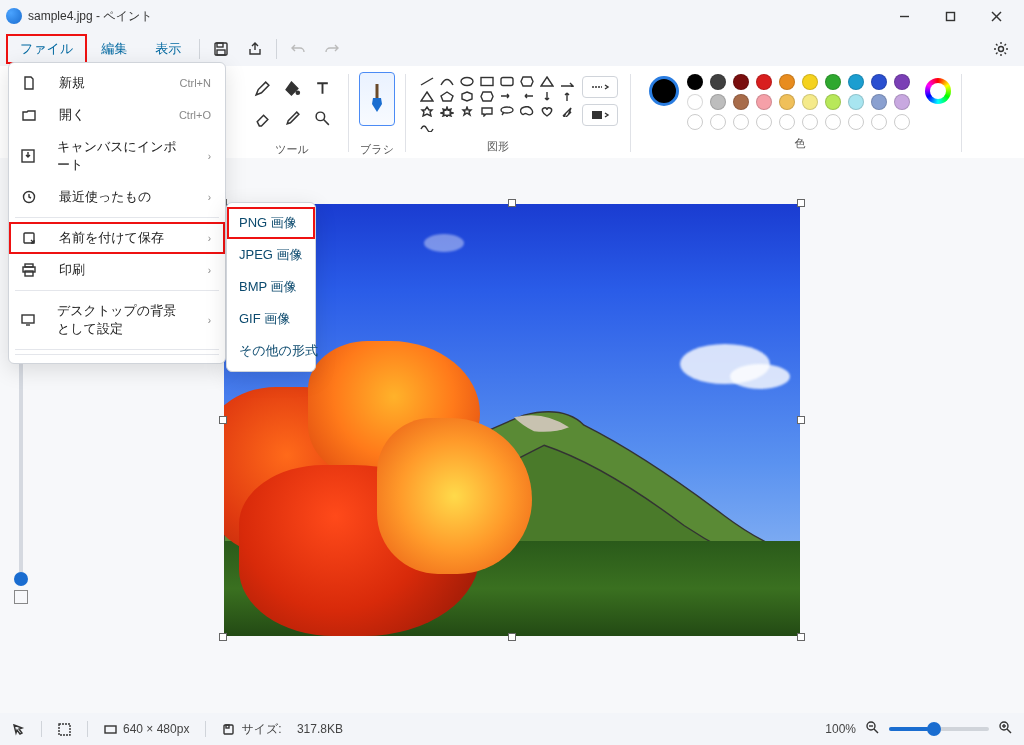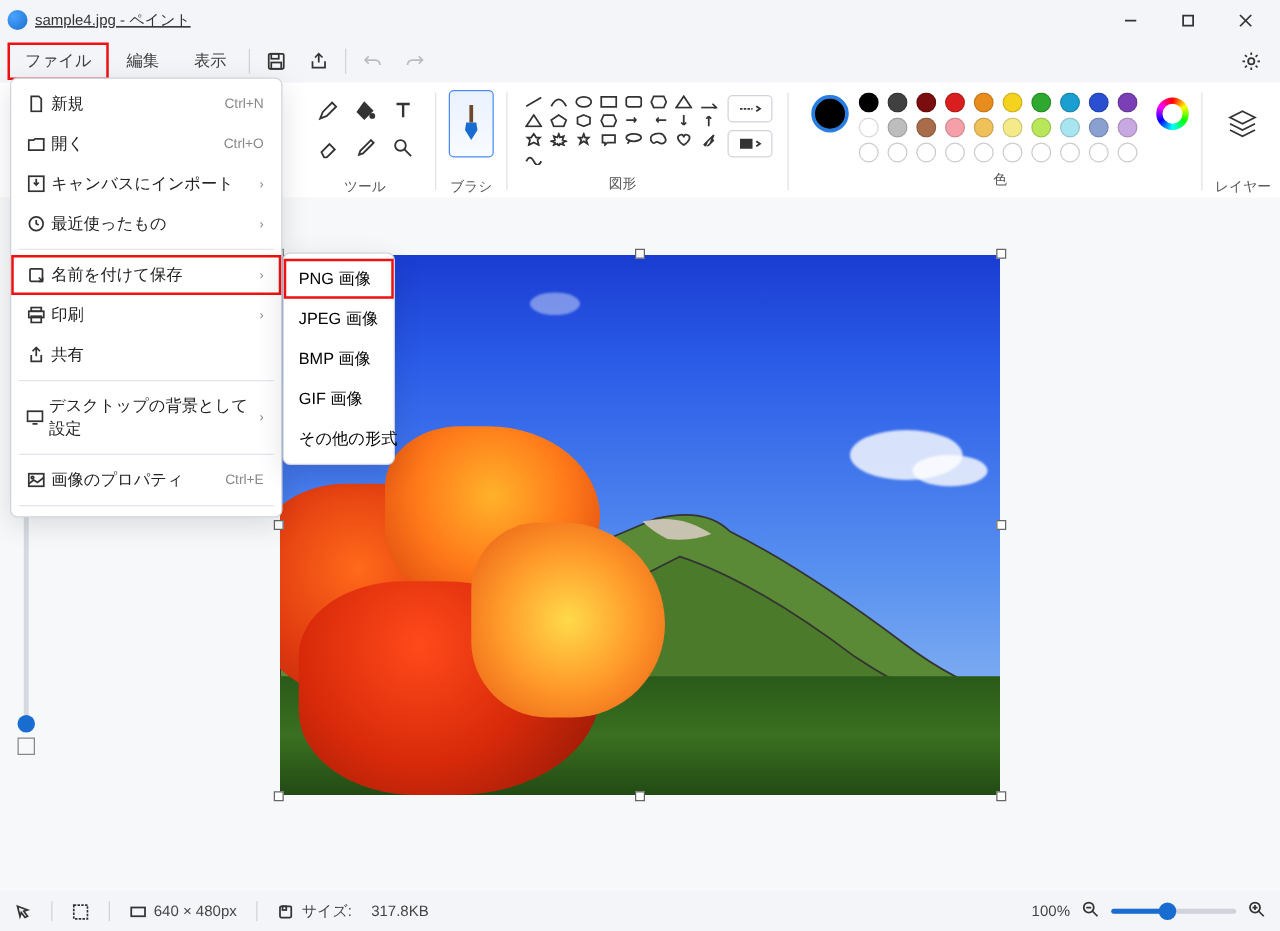--- a/index.html
+++ b/index.html
@@ -1,28 +1,28 @@
 <!DOCTYPE html>
 <html><head>
 <meta charset="utf-8">
 <style>
 * { box-sizing: border-box; margin: 0; padding: 0; font-family: "Yu Gothic UI", "Meiryo", sans-serif; }
 body { background: #f3f5f9; width: 1024px; height: 745px; overflow: hidden; position: relative; }
 
 
-.titlebar { height: 28px; display: flex; align-items: center; padding: 16px 6px; font-size: 12px; text-decoration: underline; }
+.titlebar { height: 28px; display: flex; align-items: center; padding: 16px 6px; font-size: 12px; }
 .titlebar .app-icon { width: 16px; height: 16px; margin-right: 6px; background: radial-gradient(circle at 30% 30%, #4aa3ff, #1a6dd0); border-radius: 50%; }
 .titlebar .title { color: #333; }
 .titlebar .win-controls { margin-left: auto; display: flex; gap: 2px; }
 .titlebar .win-btn { width: 44px; height: 28px; display: flex; align-items: center; justify-content: center; color: #333; user-select: none; }
 .titlebar .win-btn svg { width: 11px; height: 11px; }
 
 
 .menubar { height: 34px; display: flex; align-items: center; padding: 0 6px; position: relative; }
-.menubar .menu-item { padding: 6px 14px; font-size: 13px; color: #404040; cursor: default; }
+.menubar .menu-item { padding: 6px 14px; font-size: 13px; color: #0369a1; cursor: default; }
 .menubar .menu-item.highlight { border: 2px solid #e11; padding: 4px 12px; }
 .menubar .sep { width: 1px; height: 20px; background: #d0d4da; margin: 0 4px; }
 .menubar .icon-btn { width: 34px; height: 28px; display: flex; align-items: center; justify-content: center; }
 .menubar .icon-btn svg { width: 16px; height: 16px; }
 .menubar .disabled svg { stroke: #bbb; }
 .menubar .settings { margin-left: auto; }
 
 
 .ribbon { background: #fff; border-bottom: 1px solid #e0e2e7; padding: 6px 6px 2px 6px; display: flex; gap: 10px; height: 96px; }
 .ribbon-group { display: flex; flex-direction: column; align-items: center; justify-content: space-between; padding-bottom: 2px; }
@@ -67,30 +67,30 @@
 .foliage .blob{position:absolute;border-radius:40% 60% 55% 45%;}
 .grass { position:absolute; bottom:0; left:0; right:0; height:22%; background:linear-gradient(#2a5a1a,#3a7020,#234a14);}
 
 .handle { width: 8px; height: 8px; background: #fff; border: 1px solid #666; position: absolute; }
 .handle.tl{left:-5px;top:-5px;} .handle.tm{left:50%;margin-left:-4px;top:-5px;} .handle.tr{right:-5px;top:-5px;}
 .handle.ml{left:-5px;top:50%;margin-top:-4px;} .handle.mr{right:-5px;top:50%;margin-top:-4px;}
 .handle.bl{left:-5px;bottom:-5px;} .handle.bm{left:50%;margin-left:-4px;bottom:-5px;} .handle.br{right:-5px;bottom:-5px;}
 
 
 .file-menu { position: absolute; left: 8px; top: 62px; width: 218px; background: #fff; border: 1px solid #d0d4da; border-radius: 6px; box-shadow: 0 6px 22px rgba(0,0,0,0.12); padding: 4px 0; z-index: 10; }
-.file-menu .fm-item { display: flex; align-items: center; padding: 7px 14px 7px 12px; font-size: 13px; color: #222; gap: 4px; cursor: default; }
+.file-menu .fm-item { display: flex; align-items: center; padding: 7px 14px 7px 12px; font-size: 13px; color: #222; gap: 22px; cursor: default; }
 .file-menu .fm-item .fm-icon { width: 16px; display:flex; align-items:center; justify-content:center;}
 .file-menu .fm-item .shortcut { margin-left: auto; color: #888; font-size: 11px; }
 .file-menu .fm-item .arrow { margin-left: auto; color: #888; font-size: 10px; }
 .file-menu .fm-item.highlight { border: 2px solid #e11; padding: 5px 12px 5px 10px;}
 .file-menu .divider { height: 1px; background: #e4e6eb; margin: 4px 6px; }
 
 
 .submenu { position: absolute; left: 226px; top: 202px; width: 90px; background: #fff; border: 1px solid #d0d4da; border-radius: 6px; box-shadow: 0 6px 22px rgba(0,0,0,0.12); padding: 4px 0; z-index: 11; }
-.submenu .sm-item { padding: 7px 12px; font-size: 13px; color: #000000; cursor: default; white-space:nowrap;}
+.submenu .sm-item { padding: 7px 12px; font-size: 13px; color: #0c4a6e; cursor: default; white-space:nowrap;}
 .submenu .sm-item.highlight { border: 2px solid #e11; padding: 5px 10px; }
 
 
 .statusbar { position: absolute; left: 0; right: 0; bottom: 0; height: 32px; display: flex; align-items: center; padding: 0 12px; font-size: 12px; color: #444; gap: 10px; }
 .statusbar .sb-item { display: flex; align-items: center; gap: 6px; }
 .statusbar .sb-sep { width: 1px; height: 16px; background: #d0d4da; margin: 0 6px; }
 .statusbar .zoom-area { margin-left: auto; display: flex; align-items: center; gap: 10px; }
 .statusbar .zoom-slider { width: 100px; height: 4px; background: #d0d4da; border-radius: 2px; position: relative; }
 .statusbar .zoom-slider .fill { position:absolute; left:0; top:0; bottom:0; width:40%; background:#1a6dd0; border-radius:2px;}
 .statusbar .zoom-slider .thumb { position:absolute; left:38%; top:-5px; width:14px; height:14px; background:#1a6dd0; border-radius:50%;}
@@ -396,30 +396,20 @@
           <div class="c empty"></div>
           <div class="c empty"></div>
         </div>
       <div class="label" style="margin-top:6px;">色</div>
     </div>
     <div style="display:flex;flex-direction:column;align-items:center;padding-top:4px;">
       <div class="color-picker-btn"></div>
     </div>
   </div>
   <div class="ribbon-sep"></div>
-  <div class="ribbon-group">
-    <div class="layers-btn">
-      <svg width="26" height="26" viewBox="0 0 26 26">
-          <path d="M13 3l10 5-10 5L3 8z"></path>
-          <path d="M3 13l10 5 10-5"></path>
-          <path d="M3 18l10 5 10-5"></path>
-        </svg>
-    </div>
-    <div class="label">レイヤー</div>
-  </div>
 </div>
 
 <div class="canvas-area">
   <div class="image-wrap">
     <div class="image">
       <div class="sky"></div>
       <div class="cloud" style="right:30px;top:140px;width:90px;height:40px;"></div>
       <div class="cloud" style="right:10px;top:160px;width:60px;height:25px;"></div>
       <div class="cloud" style="left:200px;top:30px;width:40px;height:18px;opacity:0.4;"></div>
       <div class="mountain">
@@ -509,51 +499,32 @@
     <span class="fm-icon">
         <svg width="14" height="14" viewBox="0 0 14 14">
           <rect x="3" y="1" width="8" height="3"></rect>
           <rect x="1" y="4" width="12" height="5"></rect>
           <rect x="3" y="8" width="8" height="5"></rect>
         </svg>
       </span>
     <span>印刷</span>
       <span class="arrow">›</span>
   </div>
-  <div class="fm-item">
-    <span class="fm-icon">
-        <svg width="14" height="14" viewBox="0 0 14 14">
-          <path d="M3 7v5h8V7M7 1v7M4 4l3-3 3 3"></path>
-        </svg>
-      </span>
-    <span>共有</span>
-  </div>
   <div class="divider"></div>
   <div class="fm-item">
     <span class="fm-icon">
         <svg width="14" height="14" viewBox="0 0 14 14">
           <rect x="1" y="2" width="12" height="8"></rect>
           <path d="M5 12h4"></path>
         </svg>
       </span>
     <span>デスクトップの背景として設定</span>
       <span class="arrow">›</span>
   </div>
   <div class="divider"></div>
-  <div class="fm-item">
-    <span class="fm-icon">
-        <svg width="14" height="14" viewBox="0 0 14 14">
-          <rect x="1" y="2" width="12" height="10"></rect>
-          <circle cx="4" cy="5" r="1"></circle>
-          <path d="M1 10l4-3 3 2 5-4"></path>
-        </svg>
-      </span>
-    <span>画像のプロパティ</span>
-      <span class="shortcut">Ctrl+E</span>
-  </div>
   <div class="divider"></div>
 </div>
 
 <div class="submenu">
   <div class="sm-item highlight">PNG 画像</div>
   <div class="sm-item">JPEG 画像</div>
   <div class="sm-item">BMP 画像</div>
   <div class="sm-item">GIF 画像</div>
   <div class="sm-item">その他の形式</div>
 </div>

